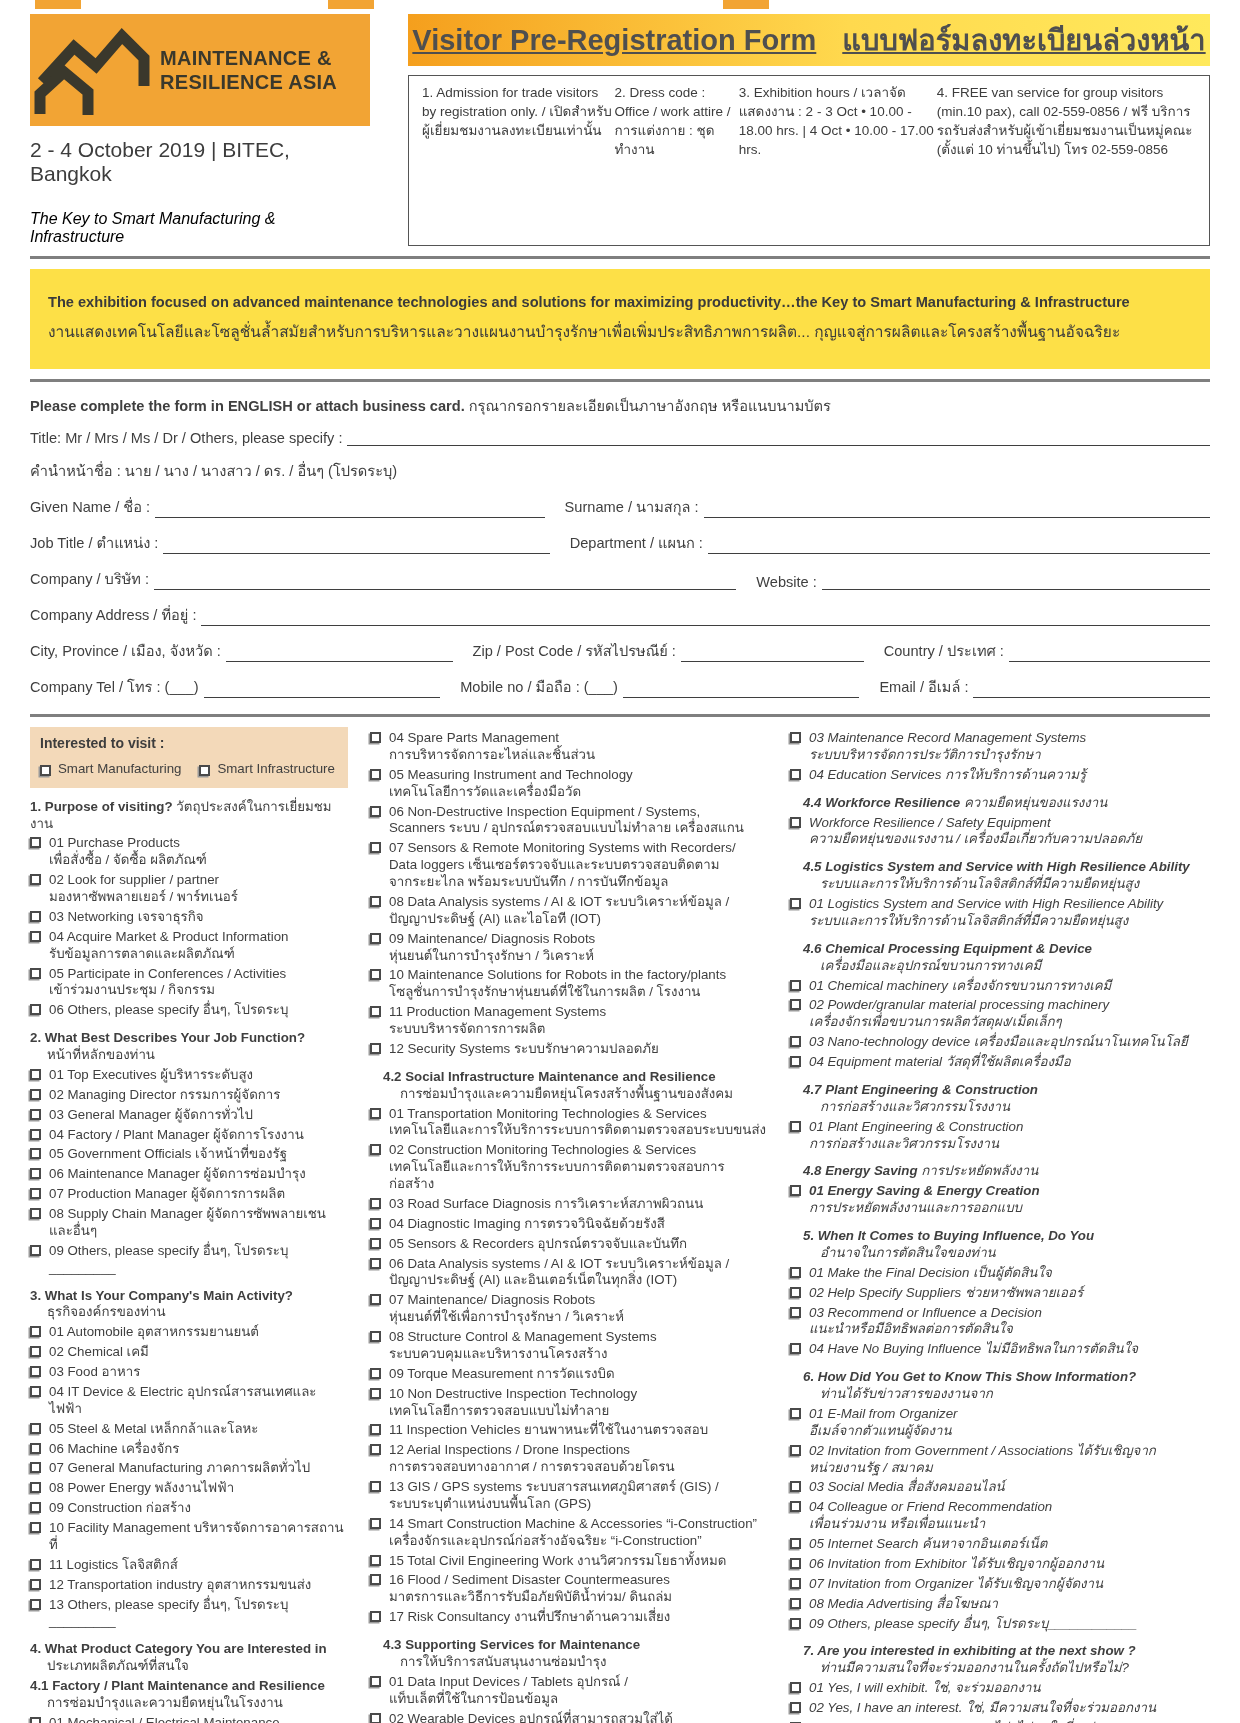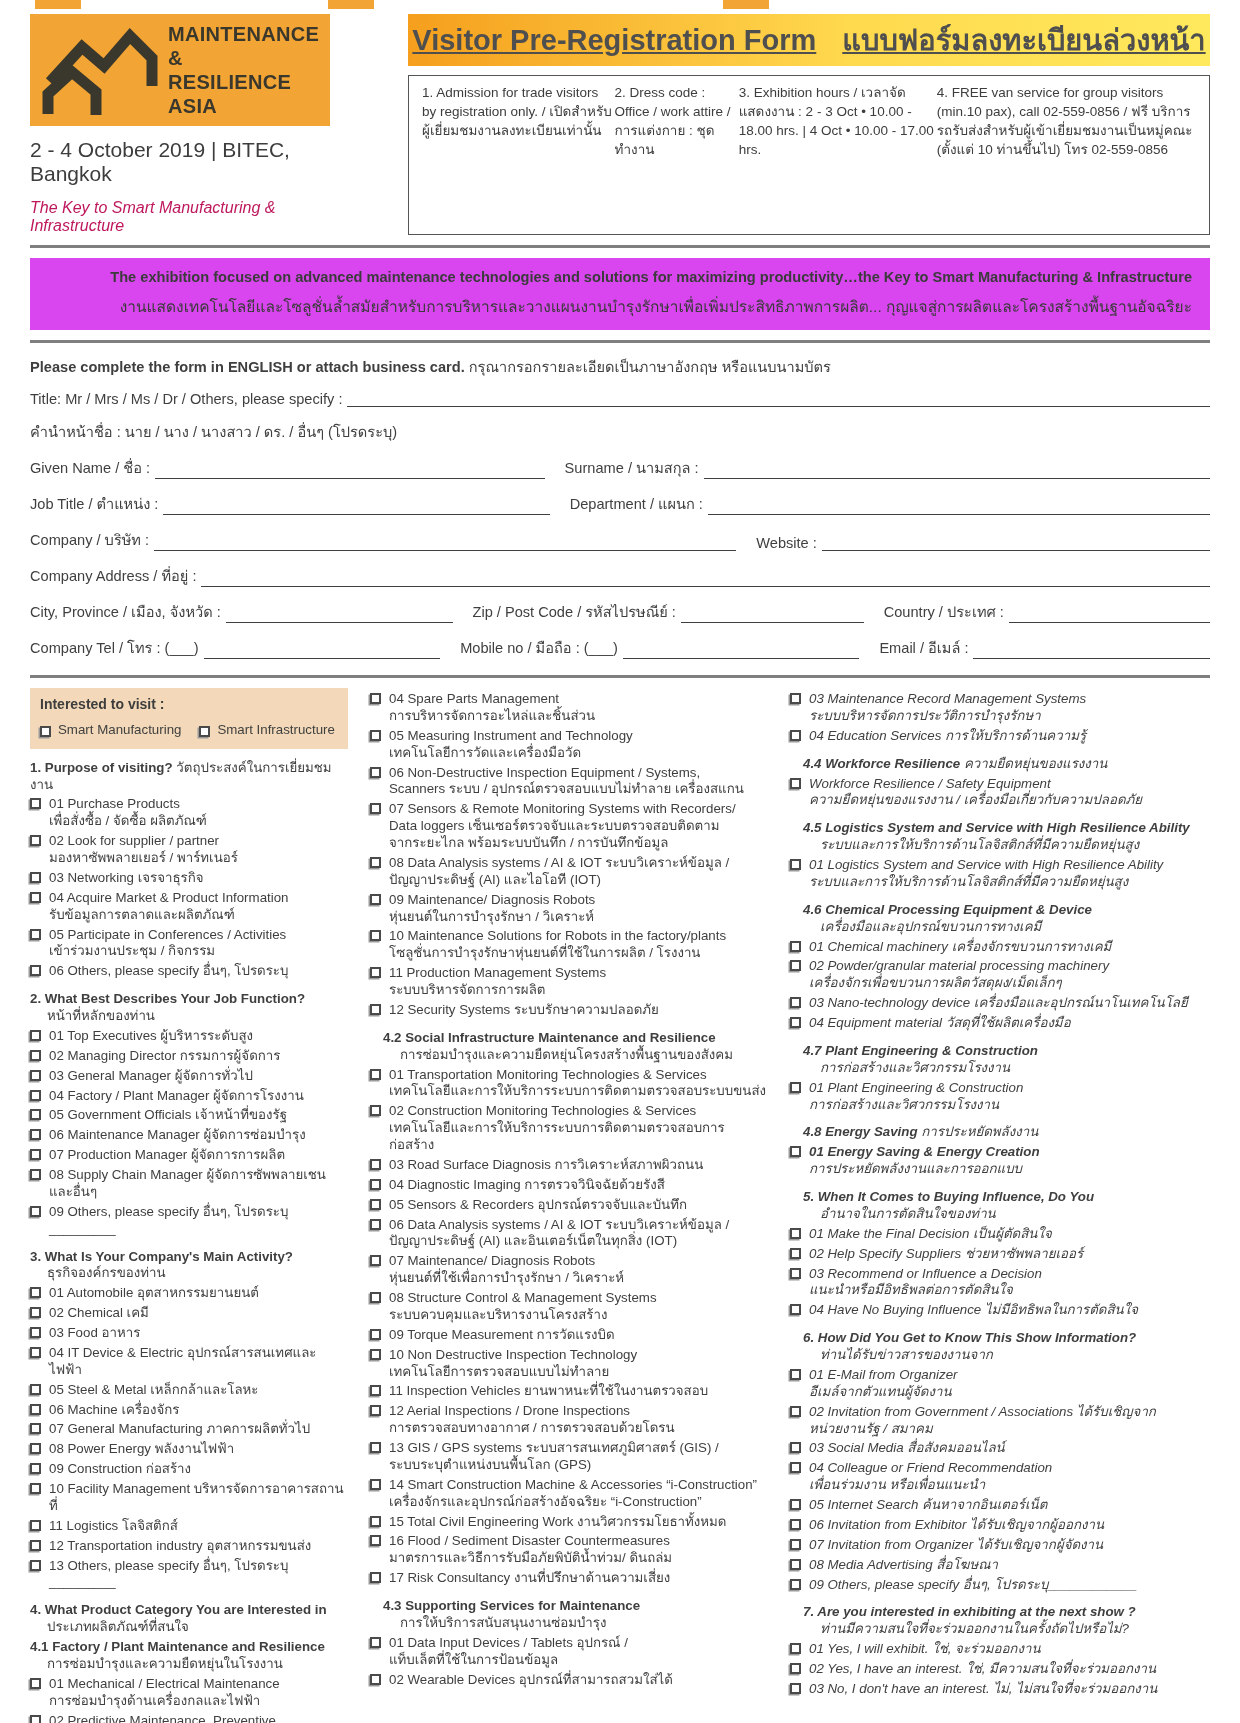--- a/index.html
+++ b/index.html
@@ -7,38 +7,38 @@
   body { font-family:"Liberation Sans","DejaVu Sans",sans-serif; color:#3f3f3f; }
   .page { position:relative; width:1240px; height:1723px; background:#ffffff; margin:0 auto; overflow:hidden; }
   .content { padding:0 30px; }
 
   
   .tmark { position:absolute; top:0; height:9px; width:46px; background:#f2a434; }
 
   
   .header { display:flex; gap:48px; padding-top:14px; }
   .header-left { width:330px; flex-shrink:0; }
-  .logo-box { width:300px; height:112px; background:#f2a434; display:flex; align-items:center; padding:8px 12px; }
+  .logo-box { width:340px; height:112px; background:#f2a434; display:flex; align-items:center; padding:8px 4px; }
   .logo-glyph { flex-shrink:0; margin-right:8px; }
   .logo-text { font-weight:bold; font-size:20px; color:#3a382c; line-height:1.2; letter-spacing:0.3px; }
   .date-line { font-size:21px; color:#3d3d3d; margin-top:12px; }
-  .tagline { font-size:16px; color:#be185d; font-style:italic; margin-top:13px; }
+  .tagline { font-size:16px; color:#000000; font-style:italic; margin-top:24px; }
 
   .header-right { flex:1; display:flex; flex-direction:column; }
   .title-bar { height:52px; background:linear-gradient(90deg,#f59f1d 0%,#ffd94e 55%,#ffe95c 100%);
                display:flex; align-items:center; justify-content:center; gap:26px; }
   .title-en,.title-th { font-size:29px; font-weight:bold; color:#4f4f4f;text-decoration:underline; }
   .notes-box { border:1px solid #555; margin-top:9px; padding:8px 13px; font-size:13.5px; color:#3d3d3d;
                flex:1; display:flex; justify-content:space-around; }
   .note { white-space:pre-line; line-height:1.4; }
 
   .rule { border:none; border-top:3px solid #7f7f7f; margin:10px 0; }
 
   
-  .banner { background:#d946ef; padding:11px 18px; text-align:right; }
+  .banner { background:#fde047; padding:25px 18px; text-align:left; }
   .banner-en { font-weight:bold; font-size:14.6px; color:#3b3b3b; }
   .banner-th { font-size:15.5px; color:#3b3b3b; margin-top:9px; }
 
   
   .form-intro { font-size:14.6px; margin:12px 0 2px; }
   .form-intro .b { font-weight:bold; }
   .form-row { display:flex; align-items:flex-end; margin-top:13px; font-size:14.6px; }
   .flabel { white-space:nowrap; margin-right:5px; }
   .fline { border-bottom:1.5px solid #3f3f3f; height:16px; flex-grow:1; }
   .fline:not(:last-child) { margin-right:20px; }

